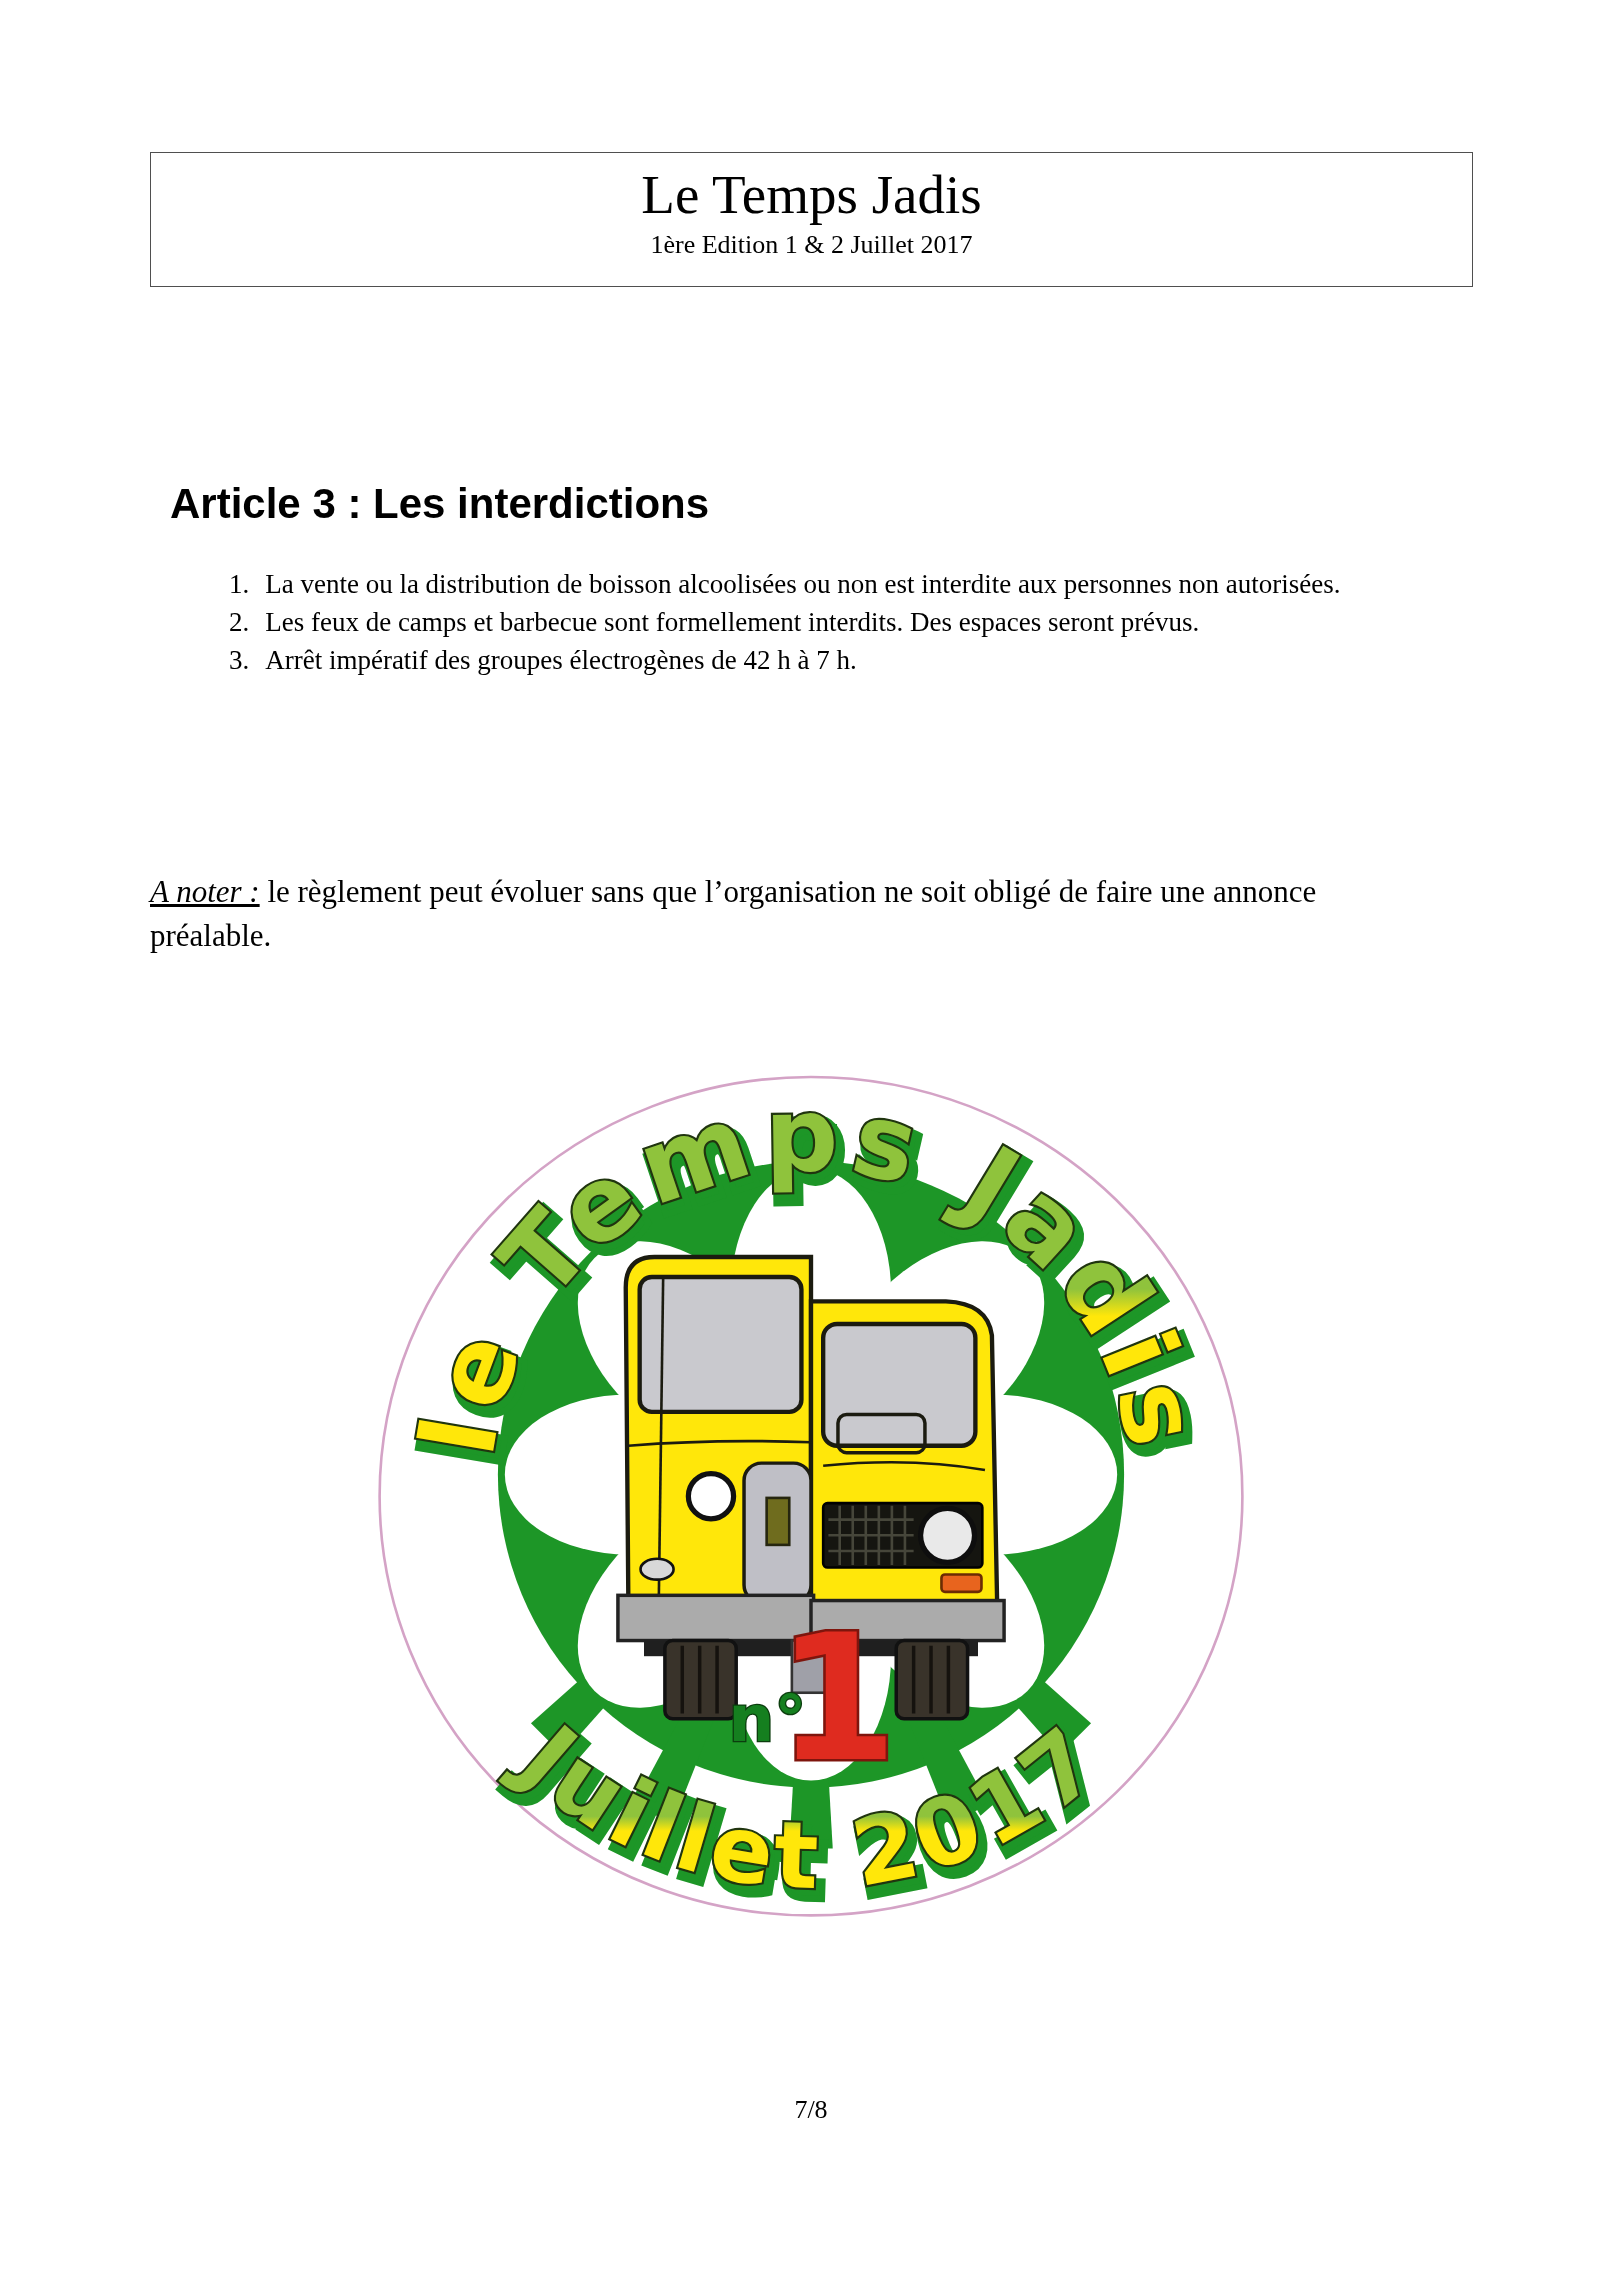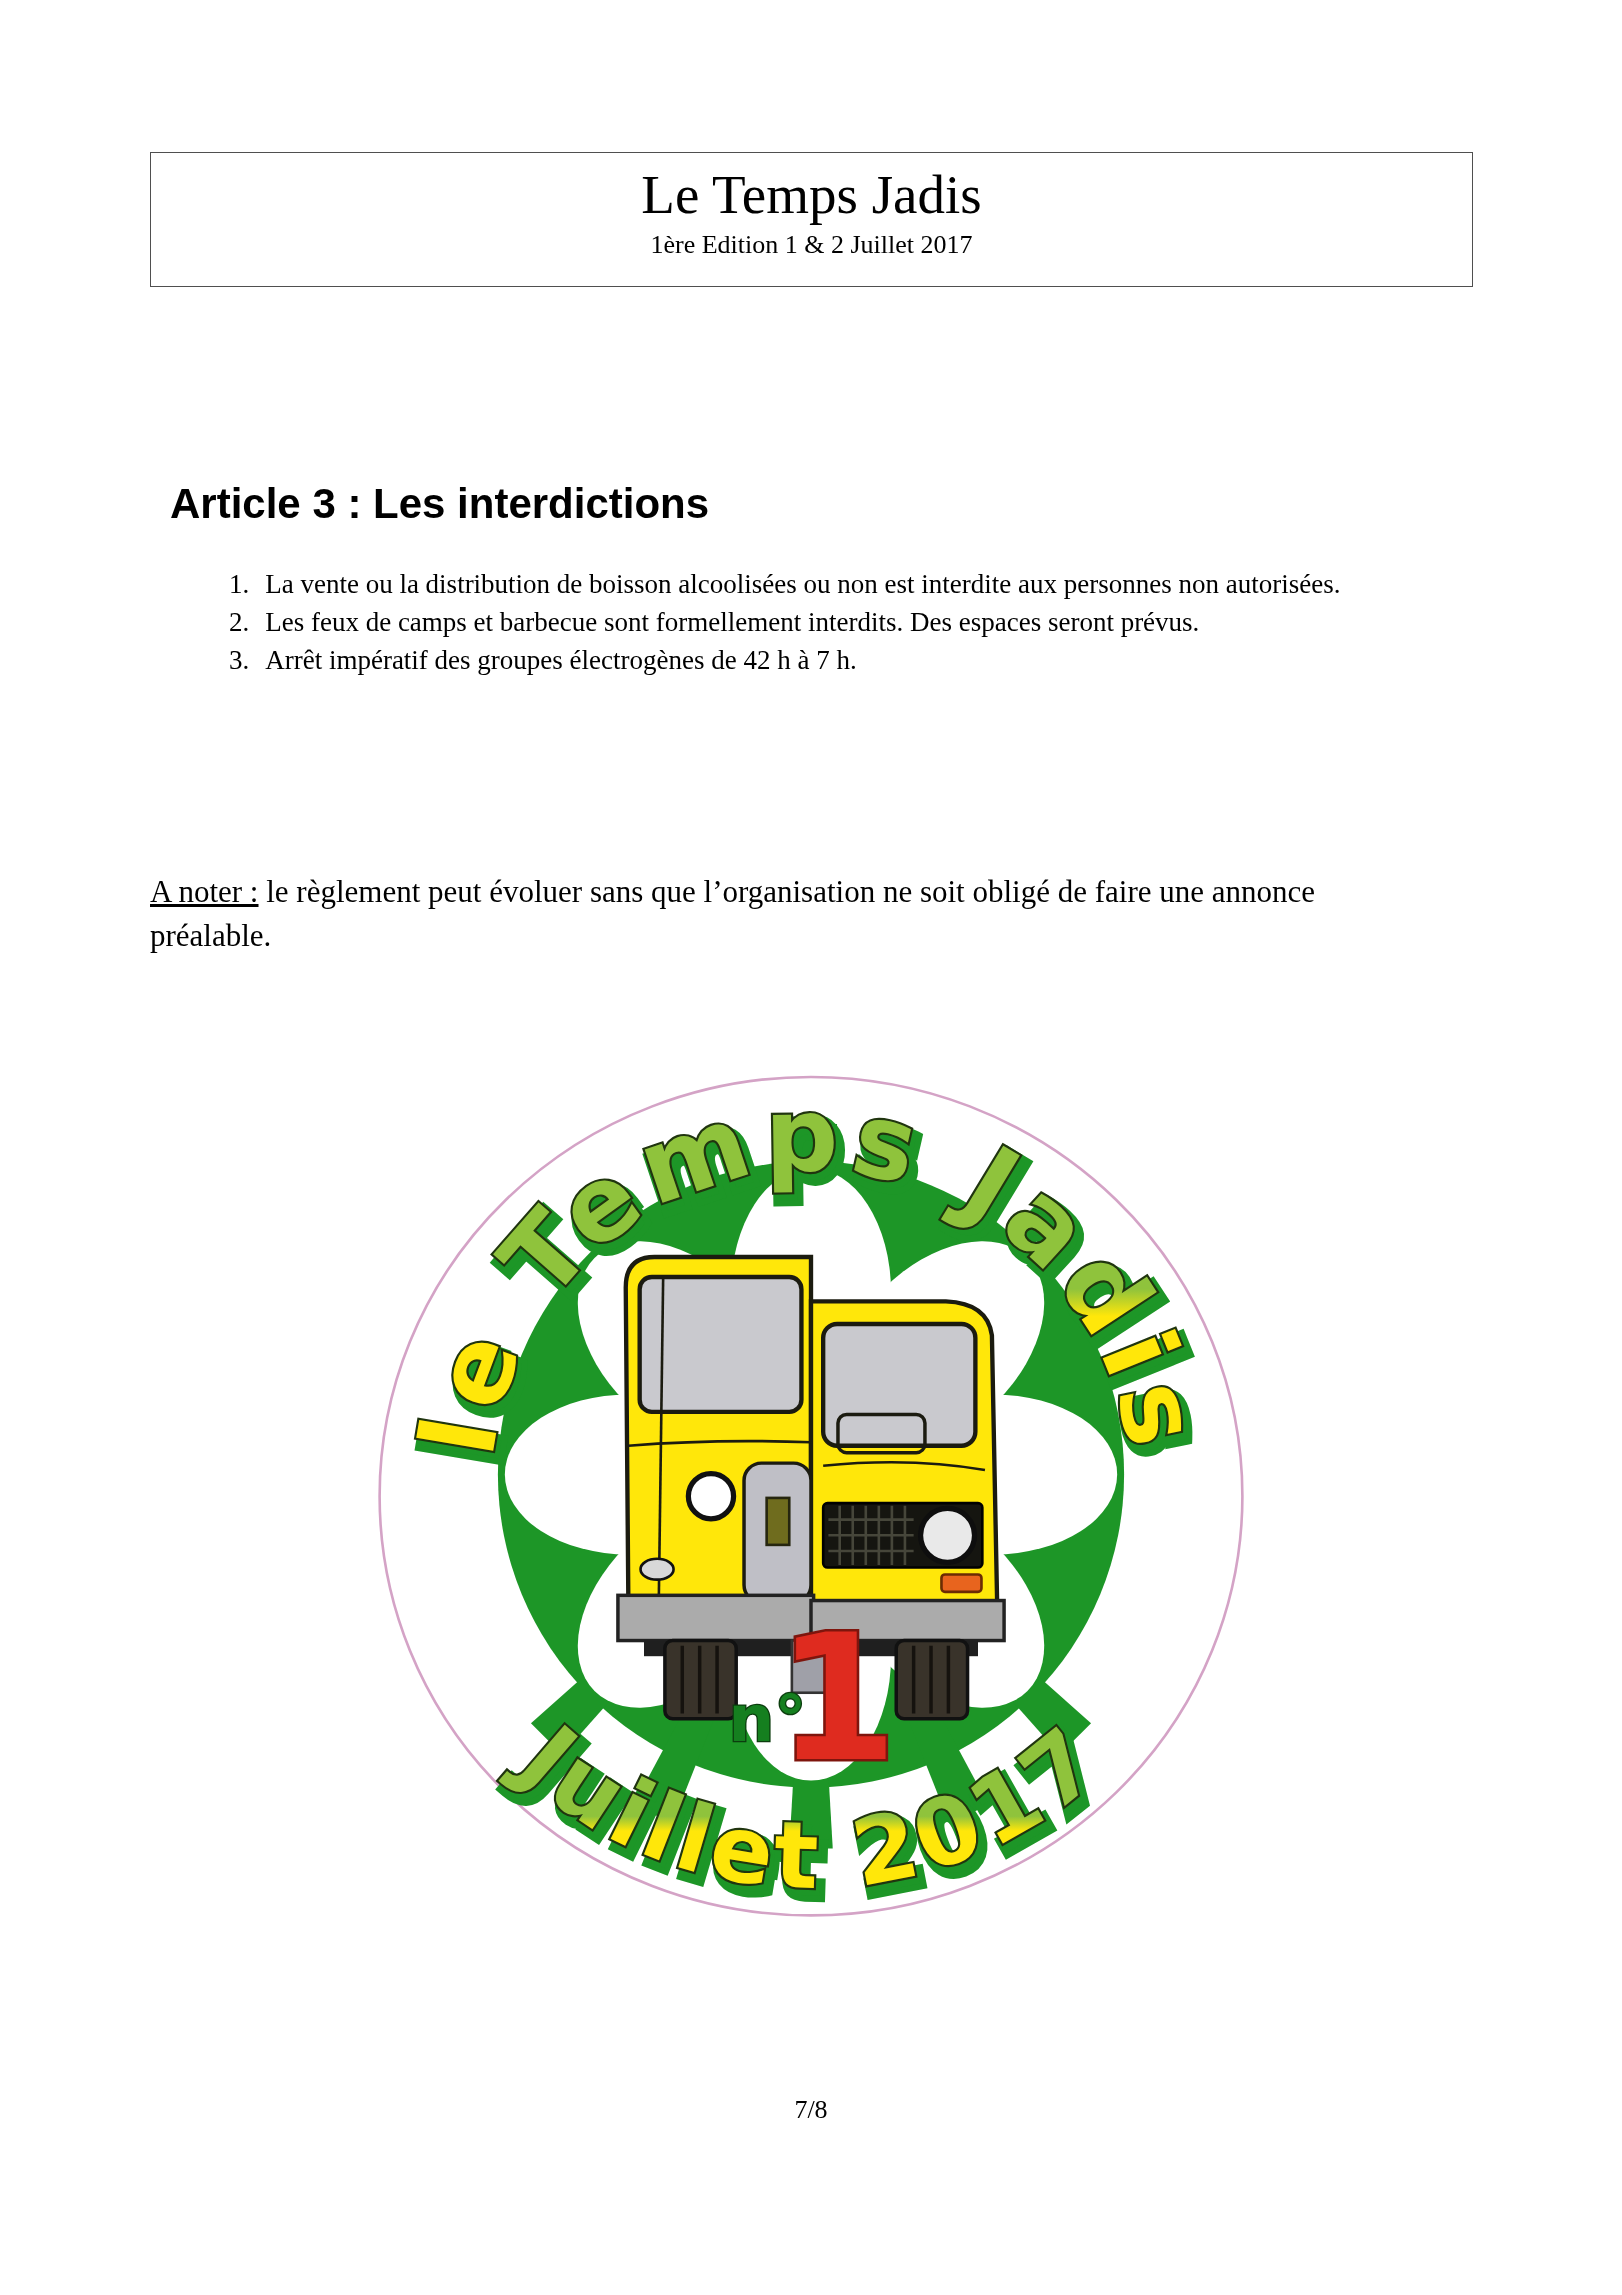--- a/index.html
+++ b/index.html
@@ -21,21 +21,21 @@
   }
   ol.rules{
     position:absolute;left:150px;top:557px;width:1269px;margin:9px;
     padding-left:97px;font-size:27px;line-height:1.40;box-sizing:border-box;
   }
   ol.rules li{padding-left:9.2px;}
   .note{
     position:absolute;left:150px;top:839px;width:1204px;
     font-size:31px;line-height:1.42;
   }
-  .note .note-label{text-decoration:underline;}
+  .note .note-label{font-style:italic;text-decoration:underline;}
   .logo-wrap{position:absolute;left:376px;top:1070px;width:870px;height:848px;}
   .logo-wrap svg{width:100%;height:100%;display:block;}
   .page-footer{
     position:absolute;left:0;top:2095px;width:1622px;text-align:center;font-size:26px;
   }
 </style>
 </head>
 <body>
 
 <div class="header-box">

